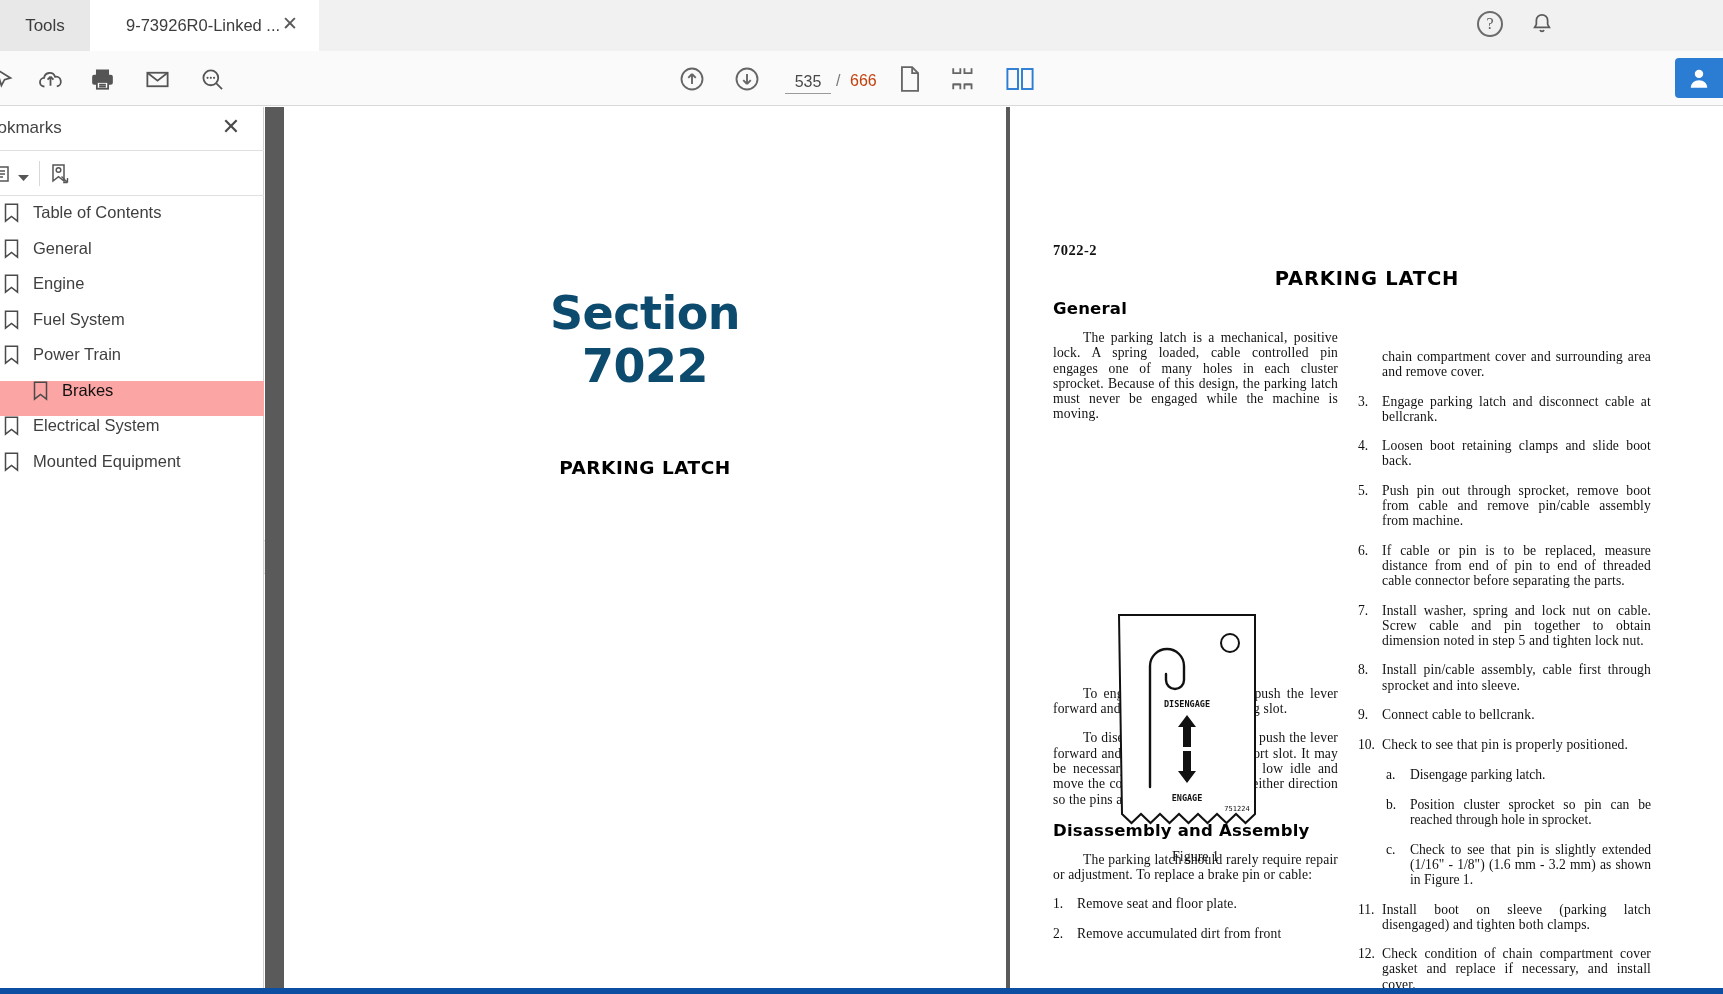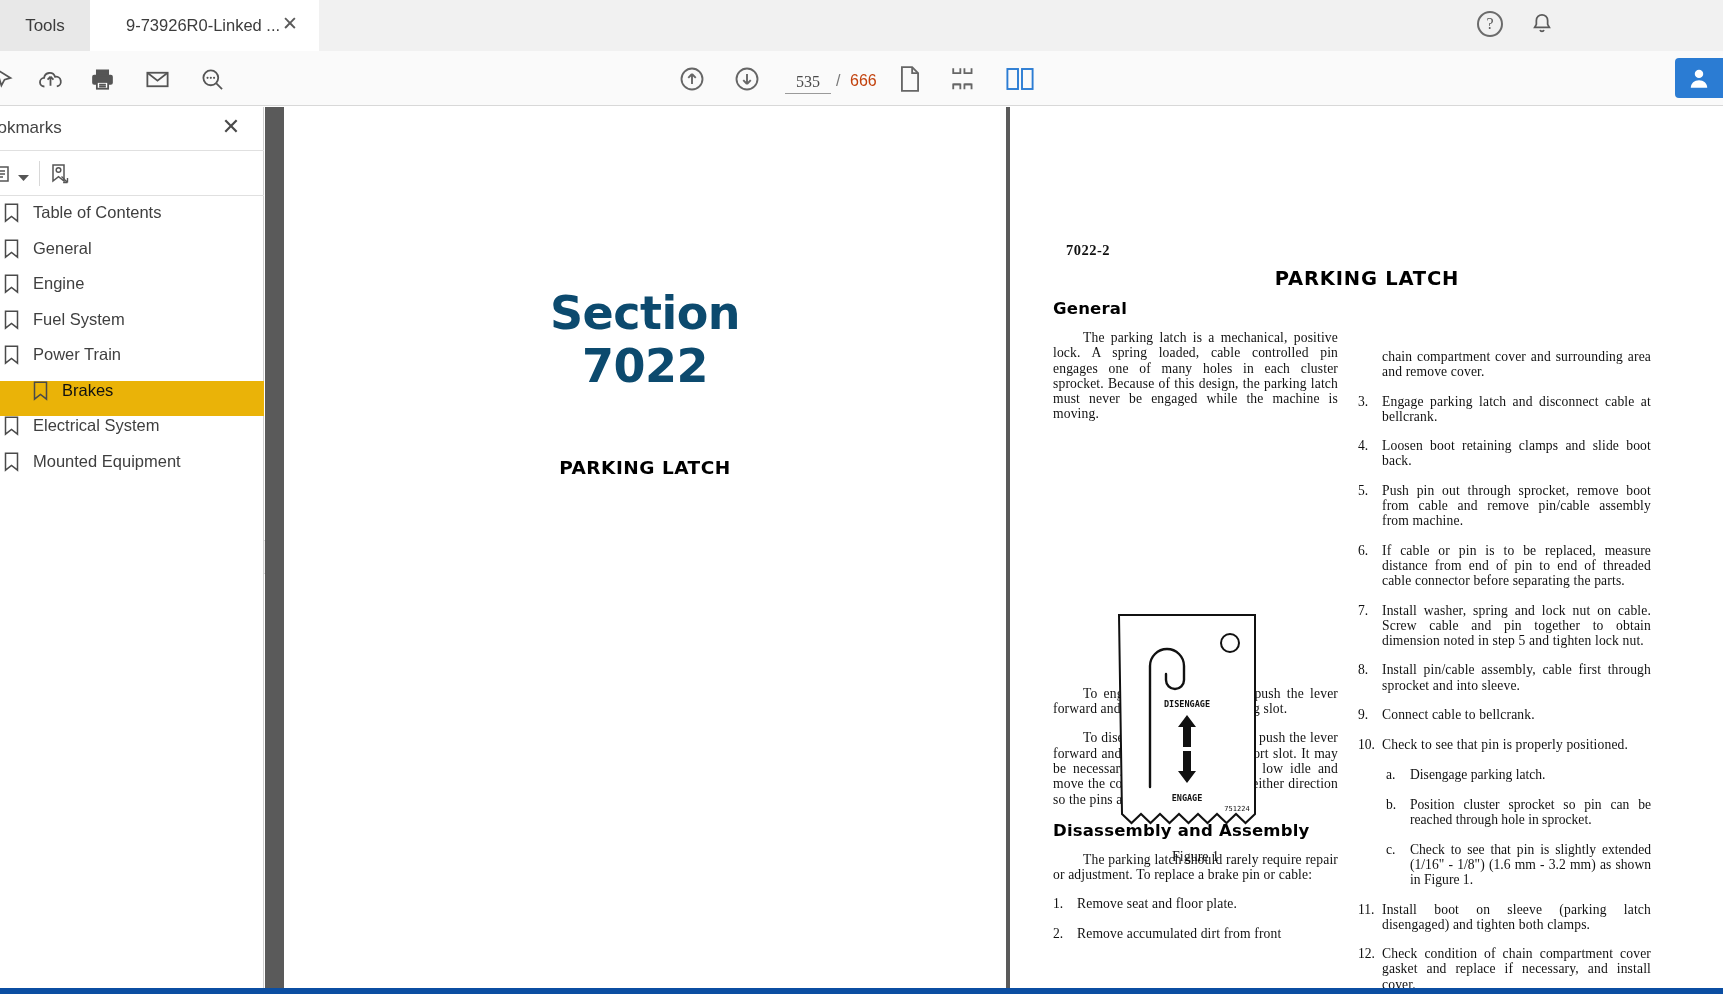--- a/index.html
+++ b/index.html
@@ -68,21 +68,21 @@
     width: 32px; height: 32px;
     display: flex; align-items: center; justify-content: center;
     cursor: pointer;
   }
   #pagefield {
     position: absolute; left: 785px; top: 19px;
     width: 46px; height: 24px;
     border: none; border-bottom: 1.5px solid #9a9a9a;
     text-align: center; font-size: 16px; color: #4a4a4a;
     background: transparent;
-    font-family: Liberation Serif, serif;
+    font-family: Liberation Sans, sans-serif;
     outline: none;
   }
   #pagesep {
     position: absolute; left: 836px; top: 21px;
     font-size: 16px; color: #7a7a7a;
   }
   #pagetotal {
     position: absolute; left: 850px; top: 21px;
     font-size: 16px; color: #c2410c;
   }
@@ -120,21 +120,21 @@
     border-bottom: 1px solid #e0e0e0;
   }
   #sb-list { position: absolute; left: 0; top: 96px; width: 264px; bottom: 0; }
   .bm-item {
     position: relative;
     height: 35.5px;
     display: flex; align-items: flex-start;
     padding-left: 4px;
     cursor: pointer;
   }
-  .bm-item.selected { background: #eab308; padding-left: 33px; }
+  .bm-item.selected { background: #fca5a5; padding-left: 33px; }
   .bm-label {
     font-size: 16.5px; color: #3f3f3f;
     margin-left: 14px;
     white-space: nowrap;
   }
   .bm-item.selected .bm-label { color: #111; }
   .bm-icon { width: 15px; height: 20px; flex: 0 0 auto; }
 
   #sb-collapse {
     position: absolute; left: 264px; top: 540px;
@@ -183,21 +183,20 @@
     letter-spacing: 0.5px;
     color: #000;
   }
 
   
   #rp-num {
     position: absolute; left: 43px; top: 135px;
     font-family: "Liberation Serif", serif;
     font-weight: bold; font-size: 14.5px; color: #111;
     letter-spacing: 0.5px;
-    margin-left: 13px;
   }
   #rp-title {
     position: absolute; left: 0; width: 714px; top: 160px;
     text-align: center;
     font-family: "DejaVu Sans", sans-serif;
     font-weight: bold; font-size: 19.5px; color: #000;
     letter-spacing: 0.8px;
   }
   .rp-h2 {
     font-family: "DejaVu Sans", sans-serif;

